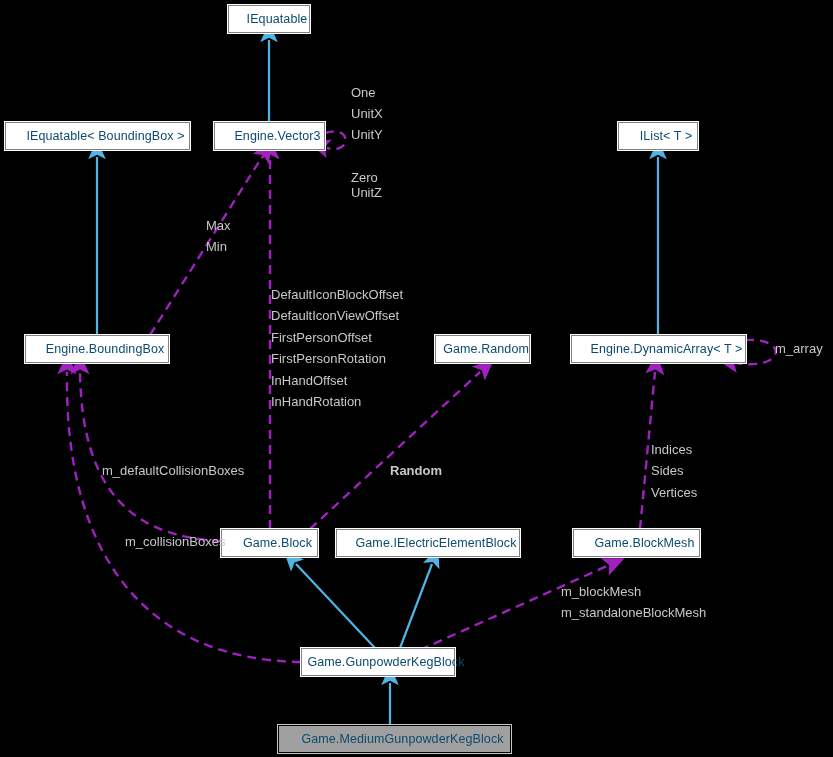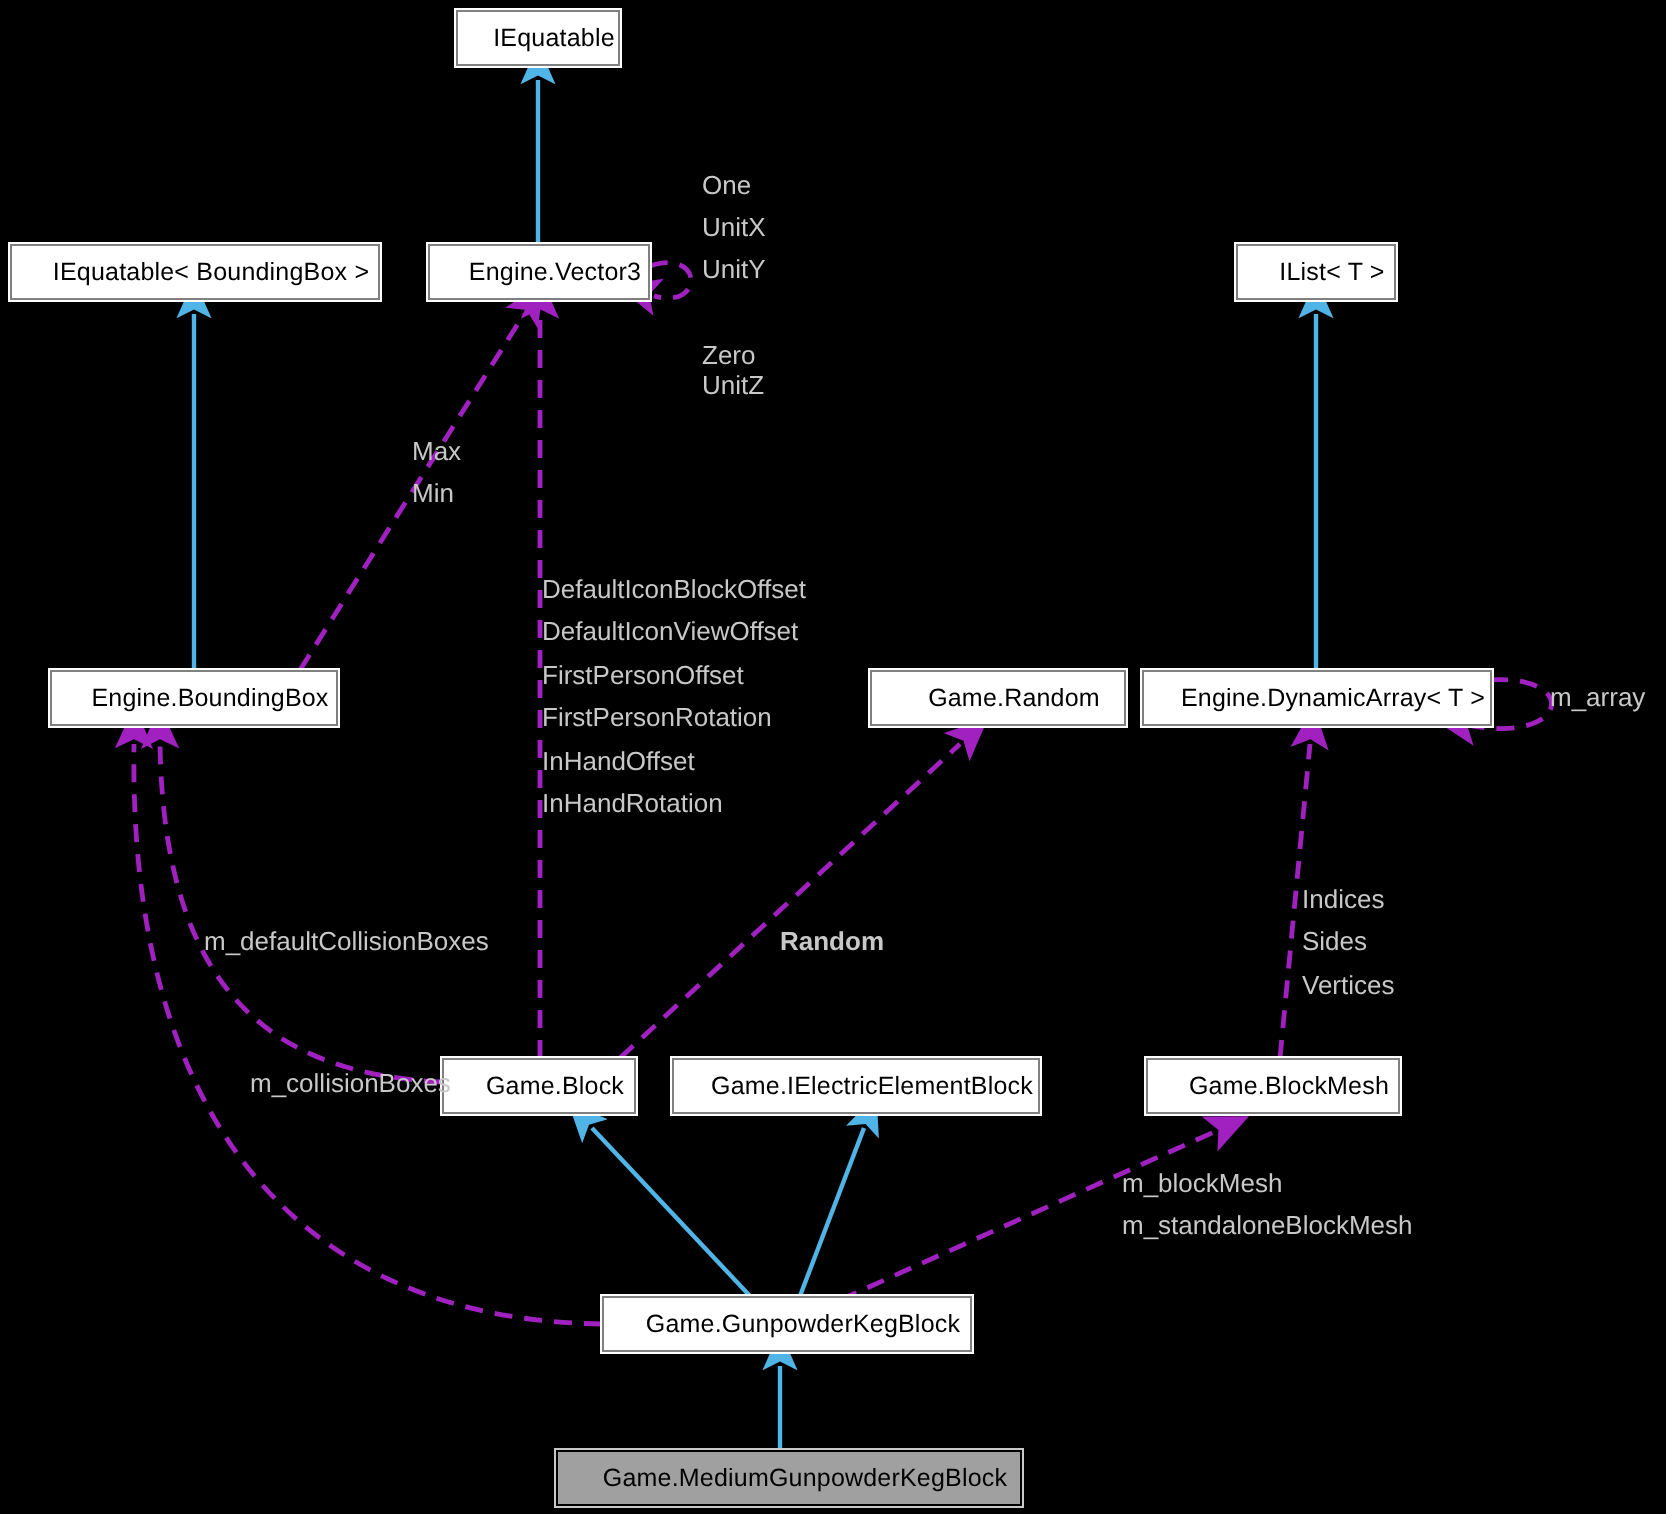--- a/index.html
+++ b/index.html
@@ -23,21 +23,21 @@
   }
   .node {
     position: absolute;
     box-sizing: border-box;
     background: #ffffff;
     border: 1px solid #808080;
     outline: 1px solid #ffffff;
     display: flex;
     align-items: center;
     justify-content: center;
-    color: #000000;
+    color: #0c4a6e;
     font-size: 12.5px;
     white-space: nowrap;
     letter-spacing: 0.1px;
     padding-left: 16px;
   }
   .node.highlight {
     background: #a0a0a0;
     border: 1px solid #000000;
     outline: 1px solid #c8c8c8;
   }
@@ -114,41 +114,41 @@
     </div>
 
     <div class="node" style="left:618px; top:122px; width:80px; height:28px;">
       <span>IList&lt; T &gt;</span>
     </div>
 
     <div class="node" style="left:25px; top:335px; width:144px; height:28px;">
       <span>Engine.BoundingBox</span>
     </div>
 
-    <div class="node" style="left:435px; top:335px; width:128px; height:28px;">
+    <div class="node" style="left:435px; top:335px; width:95px; height:28px;justify-content:flex-end;">
       <span>Game.Random</span>
     </div>
 
     <div class="node" style="left:571px; top:335px; width:175px; height:28px;">
       <span>Engine.DynamicArray&lt; T &gt;</span>
     </div>
 
     <div class="node" style="left:221px; top:529px; width:97px; height:28px;">
       <span>Game.Block</span>
     </div>
 
     <div class="node" style="left:336px; top:529px; width:184px; height:28px;">
       <span>Game.IElectricElementBlock</span>
     </div>
 
     <div class="node" style="left:573px; top:529px; width:127px; height:28px;">
       <span>Game.BlockMesh</span>
     </div>
 
-    <div class="node" style="left:301px; top:648px; width:185px; height:28px;text-align:right;">
+    <div class="node" style="left:301px; top:648px; width:154px; height:28px;text-align:right;">
       <span>Game.GunpowderKegBlock</span>
     </div>
 
     <div class="node highlight" style="left:278px; top:725px; width:233px; height:28px;align-items:center;">
       <span>Game.MediumGunpowderKegBlock</span>
     </div>
   </div>
 
   <div>
     <div class="edge-label" style="left:351px; top:87px;">One</div>

